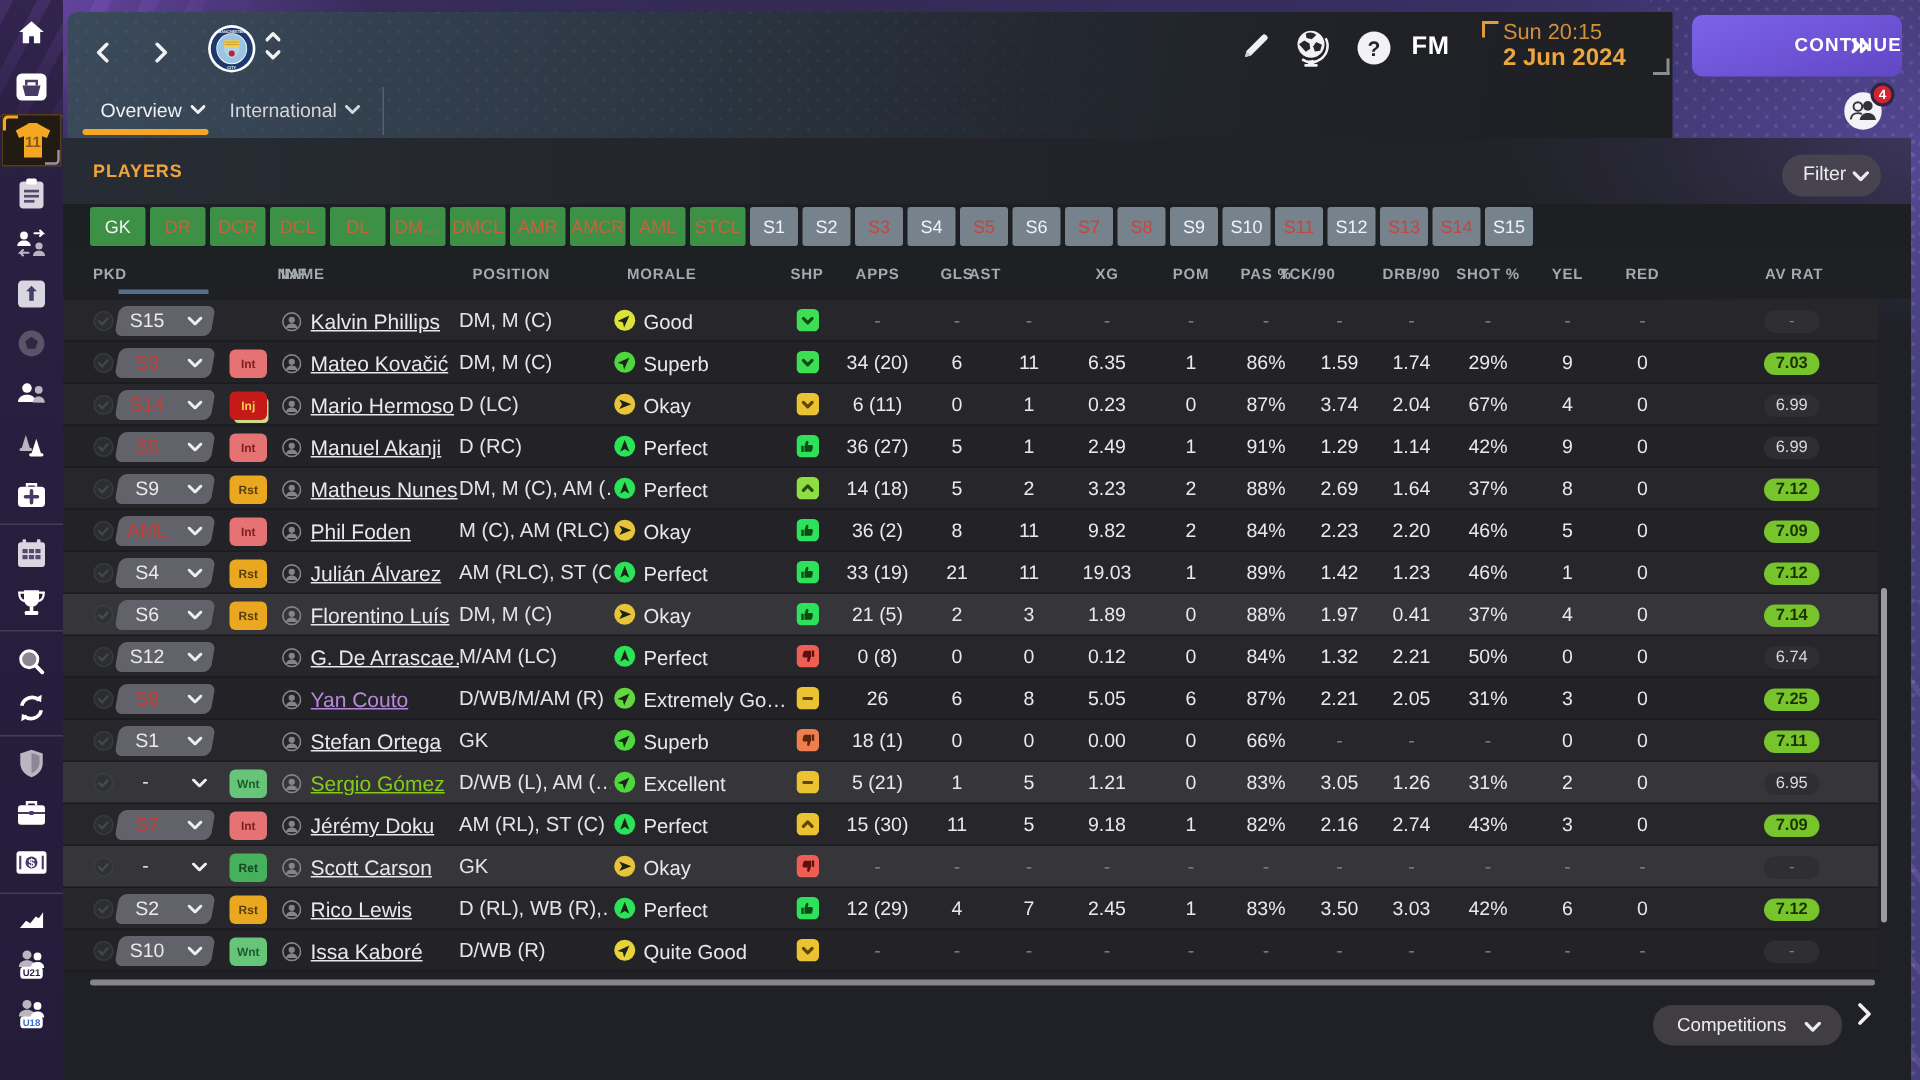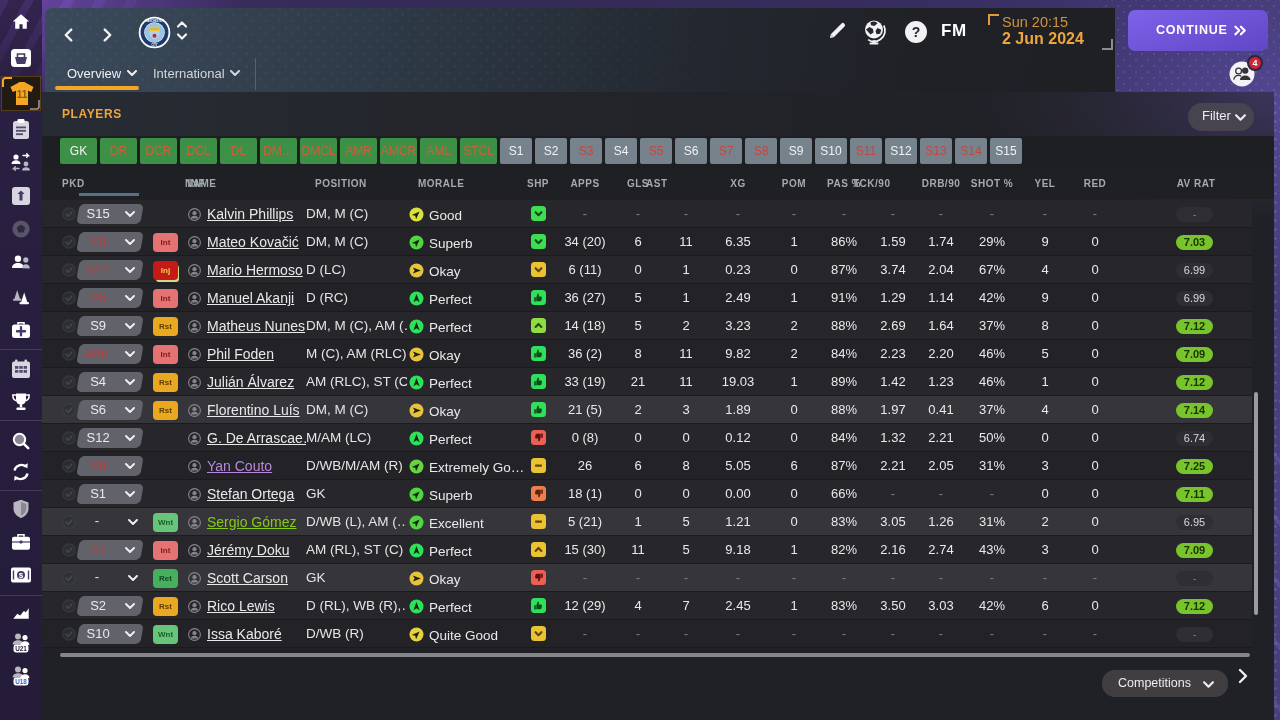--- a/index.html
+++ b/index.html
@@ -62,21 +62,21 @@
 .datebr2 { position:absolute; left:1057px; top:31px; width:11px; height:11px; border-right:2px solid #8a8d92; border-bottom:2px solid #8a8d92; }
 .date1 { position:absolute; left:957px; top:6px; font-size:14.5px; color:#d3913c; }
 .date2 { position:absolute; left:957px; top:22px; font-size:16px; font-weight:bold; color:#eda63e; }
 .tabs { position:absolute; left:0; top:48px; width:100%; height:36px; }
 .tab1 { position:absolute; left:22px; top:10px; font-size:13px; color:#f0f0f2; }
 .tab2 { position:absolute; left:108px; top:10px; font-size:13px; color:#d4d6da; }
 .tabu { position:absolute; left:10px; top:30px; width:84px; height:3.5px; background:#f5a623; border-radius:2px; }
 .tabsep { position:absolute; left:210px; top:2px; width:1px; height:32px; background:rgba(255,255,255,0.18); }
 .contbtn { position:absolute; left:1128px; top:10px; width:140px; height:41px; border-radius:7px;
   background:linear-gradient(160deg, #7c63e8 0%, #6e53d6 55%, #6047c4 100%);
-  color:#fff; font-weight:bold; font-size:12.5px; letter-spacing:0.8px; line-height:41px; text-align:left; padding-left:28px; }
+  color:#fff; font-weight:bold; font-size:12.5px; letter-spacing:0.8px; line-height:41px; text-align:right; padding-left:28px; }
 .contbtn svg { position:absolute; right:20px; top:15px; }
 .pplbadge { position:absolute; left:1229px; top:61px; width:26px; height:26px; }
 .redb { position:absolute; left:18px; top:-6px; width:16px; height:16px; border-radius:50%; background:#cf2630;
   border:2px solid #2c2447; color:#fff; font-size:9px; font-weight:bold; text-align:center; line-height:12px; }
 .panel { position:absolute; left:42px; top:92px; width:1232px; height:628px; background:#202126; }
 .panel::before { content:""; position:absolute; left:800px; top:0; width:432px; height:210px;
   background:radial-gradient(ellipse 420px 180px at 100% 0%, rgba(105,85,180,0.38), transparent 72%); }
 .toolbar { position:absolute; left:0; top:0; width:100%; height:44px;
   background:linear-gradient(to right, #272c34 0%, #24262c 30%, #222329 60%, rgba(34,35,41,0) 100%); }
 .players { position:absolute; left:20px; top:15px; font-size:12px; font-weight:bold; color:#f0a43c; letter-spacing:0.6px; }

